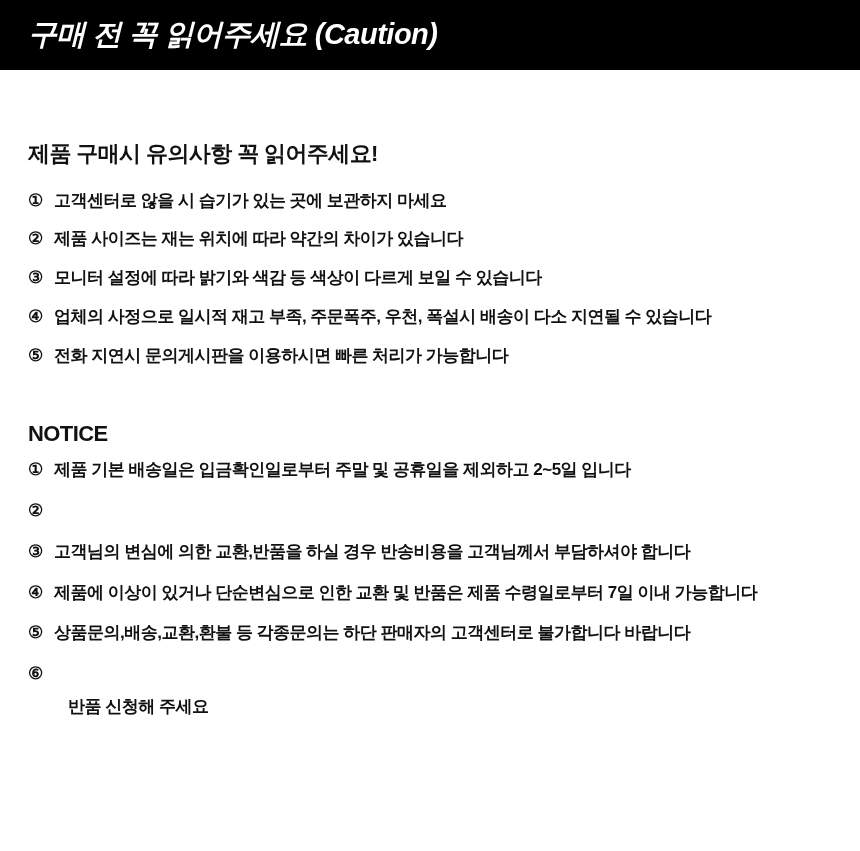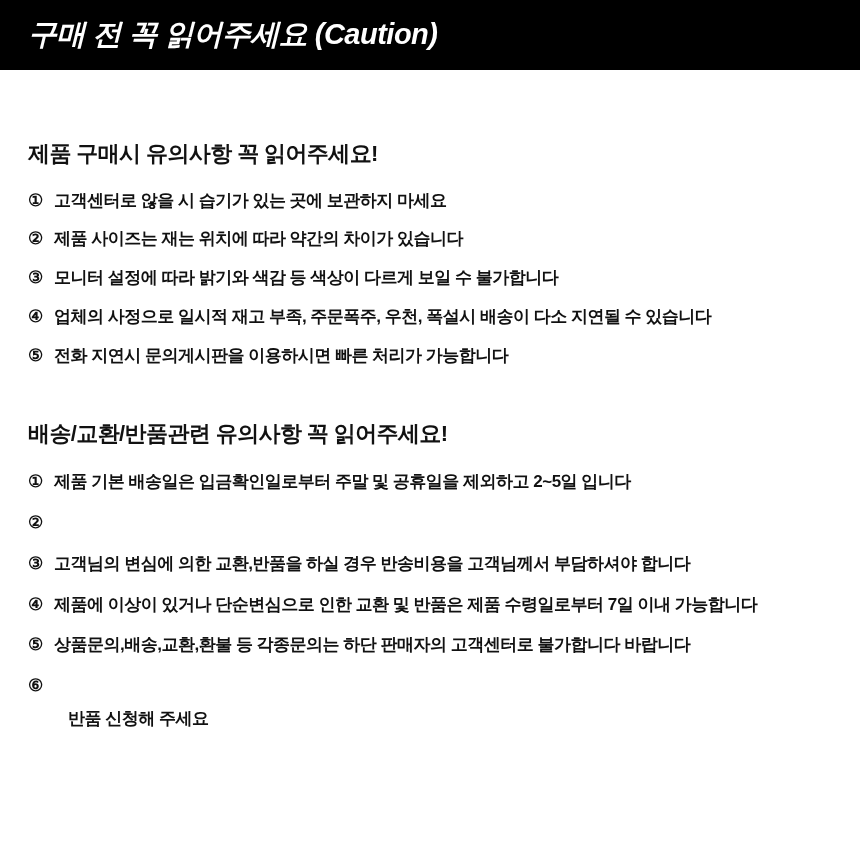--- a/index.html
+++ b/index.html
@@ -120,37 +120,37 @@
         <li class="item">
           <span class="item-marker">①</span>
           <span class="item-text">고객센터로 않을 시 습기가 있는 곳에 보관하지 마세요</span>
         </li>
         <li class="item">
           <span class="item-marker">②</span>
           <span class="item-text">제품 사이즈는 재는 위치에 따라 약간의 차이가 있습니다</span>
         </li>
         <li class="item">
           <span class="item-marker">③</span>
-          <span class="item-text">모니터 설정에 따라 밝기와 색감 등 색상이 다르게 보일 수 불가합니다</span>
+          <span class="item-text">모니터 설정에 따라 밝기와 색감 등 색상이 다르게 보일 수 있습니다</span>
         </li>
         <li class="item">
           <span class="item-marker">④</span>
           <span class="item-text">업체의 사정으로 일시적 재고 부족, 주문폭주, 우천, 폭설시 배송이 다소 지연될 수 있습니다</span>
         </li>
         <li class="item">
           <span class="item-marker">⑤</span>
           <span class="item-text">전화 지연시 문의게시판을 이용하시면 빠른 처리가 가능합니다</span>
         </li>
       </ul>
     </div>
 
     <div class="section-gap"></div>
 
     <div class="section section-2">
-      <div class="heading heading-sub">배송/교환/반품관련 유의사항 꼭 읽어주세요!</div>
+      <div class="heading heading-notice">NOTICE</div>
       <ul class="item-list list-2">
         <li class="item">
           <span class="item-marker">①</span>
           <span class="item-text">제품 기본 배송일은 입금확인일로부터 주말 및 공휴일을 제외하고 2~5일 입니다</span>
         </li>
         <li class="item">
           <span class="item-marker">②</span>
         </li>
         <li class="item">
           <span class="item-marker">③</span>

